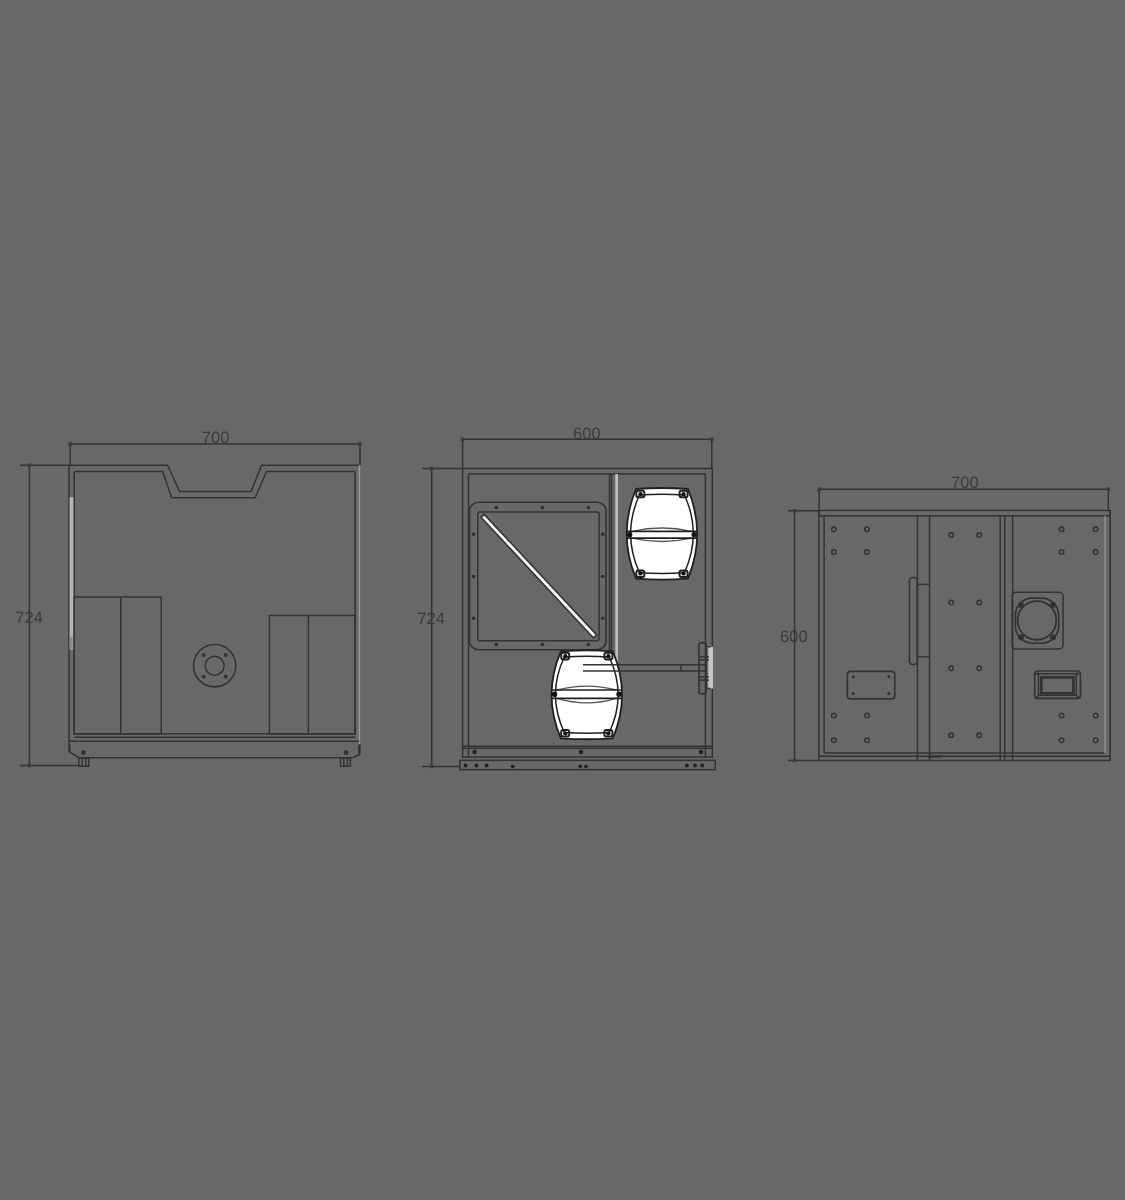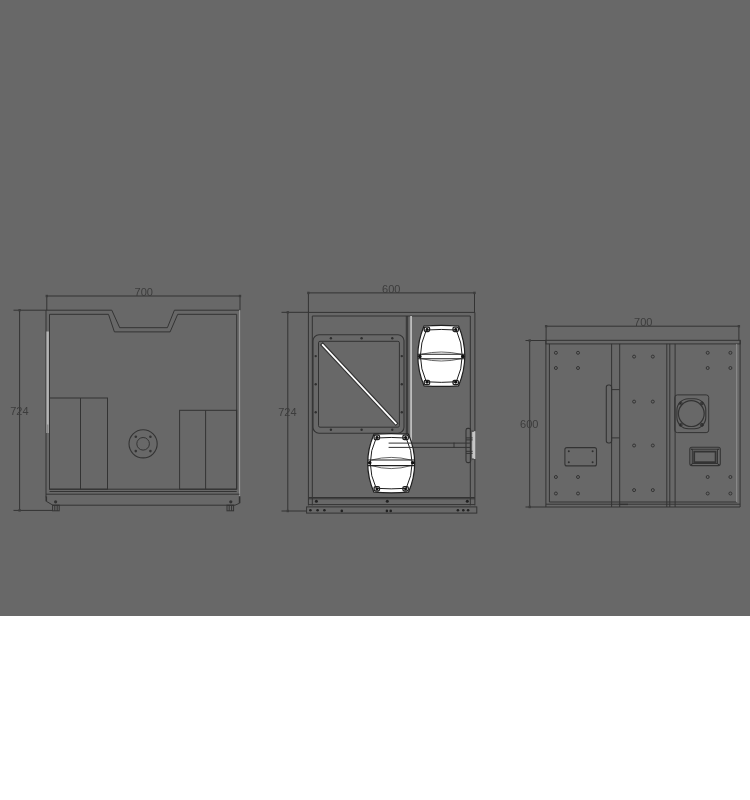--- a/index.html
+++ b/index.html
@@ -1,16 +1,16 @@
 <!DOCTYPE html>
 <html><head>
 <meta charset="utf-8">
 <style>
   html,body{margin:0;padding:0;background:#ffffff;}
-  .page{width:750px;height:616px;position:relative;background:#ef4444;overflow:hidden;filter:grayscale(1);}
+  .page{width:750px;height:800px;position:relative;background:#ef4444;overflow:hidden;filter:grayscale(1);}
   svg{position:absolute;left:0;top:0;}
   text{font-family:"Liberation Sans", sans-serif;fill:#3c3c3c;-webkit-font-smoothing:antialiased;}
 </style>
 </head>
 <body>
 <div class="page">
 <svg width="750" height="800" viewBox="0 0 750 800" fill="none" stroke-linecap="butt">
 <g stroke="#333333" stroke-width="1">
 
 <g>

